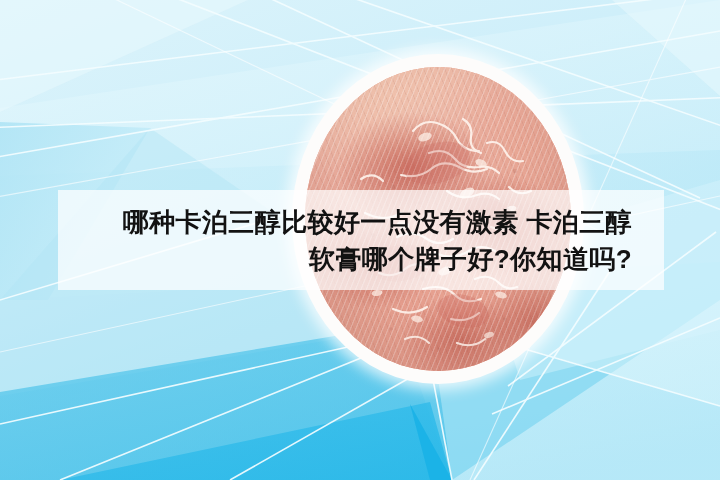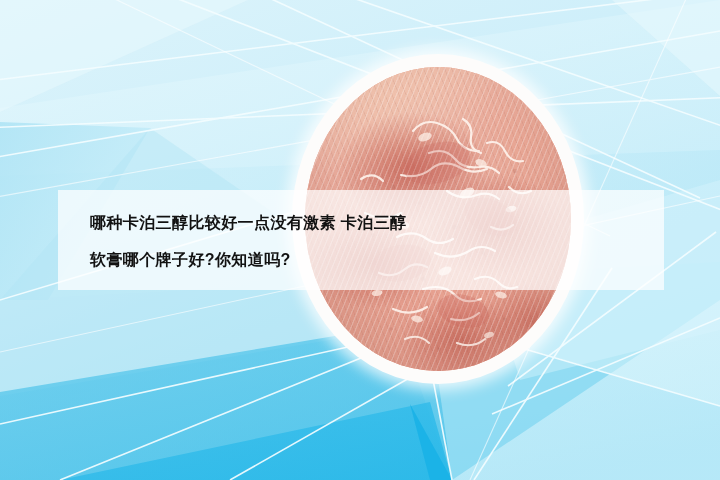--- a/index.html
+++ b/index.html
@@ -118,26 +118,27 @@
     top: 190px;
     width: 606px;
     height: 100px;
     background: rgba(255,255,255,0.72);
     box-sizing: border-box;
     padding: 14px 32px 0 32px;
   }
   .caption-text {
     margin: 0;
     color: #121212;
-    font-size: 16px;
+    font-size: 26px;
     line-height: 37px;
     font-weight: bold;
     letter-spacing: 0.4px;
     font-family: "Liberation Sans", "DejaVu Sans", sans-serif;
     white-space: pre-line;
+    text-align: right;
   }
 </style>
 </head>
 <body>
 
 <div id="cover">
 
   <div class="bg-base"></div>
 
   <svg class="bg-svg" viewBox="0 0 720 480" preserveAspectRatio="none">

